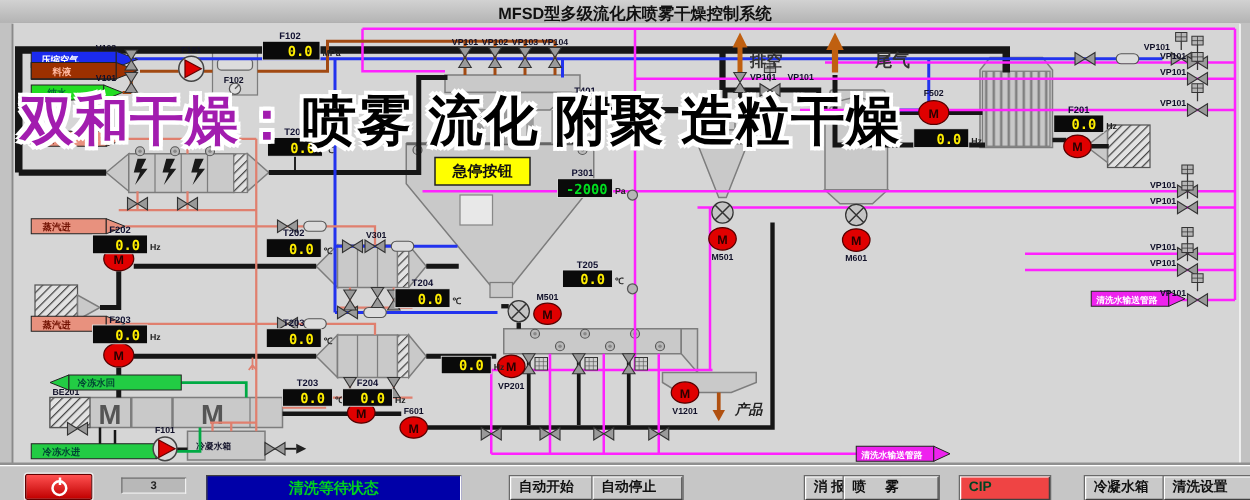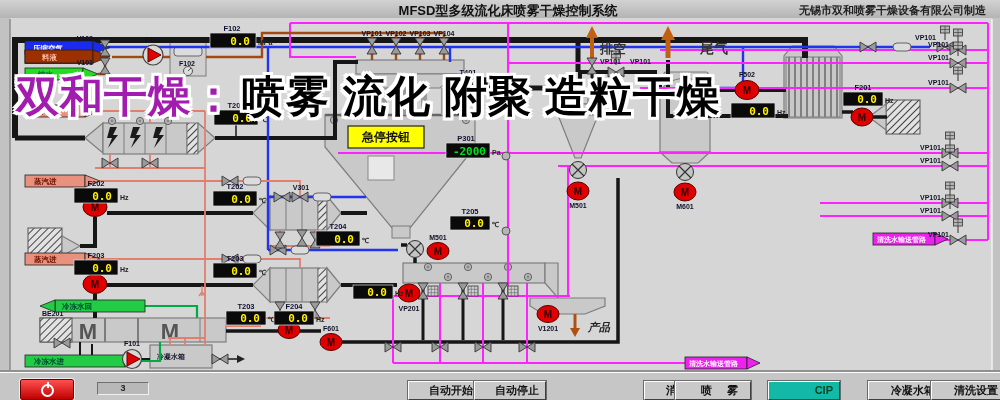--- a/index.html
+++ b/index.html
@@ -6,22 +6,22 @@
   #titlebar{position:absolute;left:0;top:0;width:1000px;height:18px;background:linear-gradient(#d2d2d2,#b4b4b4);border-bottom:1px solid #8a8a8a;}
   #title-main{position:absolute;left:0;right:0;top:2px;text-align:center;font-size:13px;font-weight:bold;color:#111;padding-left:16px;}
   #title-co{position:absolute;right:14px;top:3px;font-size:11px;font-weight:bold;color:#222;}
   #diag{position:absolute;left:0;top:0;}
   #watermark{position:absolute;left:16px;top:68px;font-size:43px;font-weight:bold;white-space:nowrap;letter-spacing:1px;
     text-shadow:-3px -3px 0 #fff,3px -3px 0 #fff,-3px 3px 0 #fff,3px 3px 0 #fff,0 -3px 0 #fff,0 3px 0 #fff,-3px 0 0 #fff,3px 0 0 #fff;pointer-events:none;z-index:50;}
   #wm-red{color:#a21caf;margin-top:24px;}
   #wm-blue{color:#000000;margin-left:6px;}
   #bottombar{position:absolute;left:0;top:372px;width:1000px;height:28px;background:#c6c6c6;border-top:1px solid #fff;box-shadow:0 -2px 0 #909090;}
   .btn{position:absolute;top:8px;height:17px;background:#c9c9c9;border:1px solid;border-color:#fff #404040 #404040 #fff;outline:1px solid #6a6a6a;
-       font-size:11px;font-weight:bold;color:#111;text-align:right;line-height:16px;padding:0 6px;}
-  #btn-cip{background:#14b8a6;color:#042;}
+       font-size:11px;font-weight:bold;color:#111;text-align:left;line-height:16px;padding:0 6px;}
+  #btn-cip{background:#ef4444;color:#042;}
   #pwr{position:absolute;left:20px;top:6px;width:52px;height:19px;background:linear-gradient(#ff5050,#c00000);border:1px solid #600;outline:1px solid #eee;border-radius:2px;}
   #pwr .ring{position:absolute;left:20px;top:3.5px;width:9px;height:9px;border:2px solid #fff;border-radius:50%;}
   #pwr .bar{position:absolute;left:25.5px;top:2px;width:2px;height:6px;background:#fff;}
   #counter{position:absolute;left:97px;top:9px;width:50px;height:11px;background:#b8b8b8;border:1px solid;border-color:#707070 #f0f0f0 #f0f0f0 #707070;font-size:9px;font-weight:bold;text-align:center;line-height:11px;color:#222;}
   #statusbar{position:absolute;left:165px;top:7px;width:202px;height:19px;background:#0000a8;border:1px solid;border-color:#404040 #fff #fff #404040;
       color:#00d020;font-size:12px;font-weight:bold;text-align:center;line-height:19px;}
   svg text{font-family:"Liberation Sans",sans-serif;}
   .t7{font-size:7px;font-weight:bold;fill:#101028;}
   .t11{font-size:11px;font-weight:bold;fill:#222;}
   .t13{font-size:13px;font-weight:bold;fill:#333;}
@@ -34,21 +34,20 @@
   .ves2{fill:#cfcfcf;stroke:#7d7d7d;stroke-width:1;}
   .pM{font-size:10px;font-weight:bold;fill:#2a0000;text-anchor:middle;}
   .plab{font-size:7px;font-weight:bold;fill:#101028;text-anchor:middle;}
   .arrtxt{font-size:7.5px;font-weight:bold;}
 </style>
 </head>
 <body>
 
 <div id="titlebar">
   <div id="title-main">MFSD型多级流化床喷雾干燥控制系统</div>
-  <div id="title-co">无锡市双和喷雾干燥设备有限公司制造</div>
 </div>
 
 <svg id="diag" width="1000" height="354" viewBox="0 18 1000 354" style="top:18px">
   <defs>
     <pattern id="hx" width="5" height="5" patternUnits="userSpaceOnUse" patternTransform="rotate(45)">
       <rect width="5" height="5" fill="#e2e2e2"></rect>
         <line x1="0" y1="0" x2="0" y2="5" stroke="#444" stroke-width="2"></line>
     </pattern>
     <pattern id="vs" width="6" height="6" patternUnits="userSpaceOnUse">
       <rect width="6" height="6" fill="#c8c8c8"></rect>
@@ -607,20 +606,21 @@
 <div id="watermark">
   <span id="wm-red">双和干燥：</span><span id="wm-blue">喷雾 流化 附聚 造粒干燥</span>
 </div>
 
 <div id="bottombar">
   <div id="pwr">
       <span class="ring"></span>
       <span class="bar"></span>
     </div>
   <div id="counter">3</div>
+  <div id="statusbar">清洗等待状态</div>
   <div class="btn" style="left:408px;width:58px">自动开始</div>
   <div class="btn" style="left:474px;width:58px">自动停止</div>
   <div class="btn" style="left:644px;width:62px">消 报警音</div>
   <div class="btn" style="left:675px;width:62px;letter-spacing:6px">喷 雾</div>
   <div class="btn" id="btn-cip" style="left:768px;width:58px">CIP</div>
   <div class="btn" style="left:868px;width:60px">冷凝水箱</div>
   <div class="btn" style="left:931px;width:60px">清洗设置</div>
 </div>
 
 </body></html>

